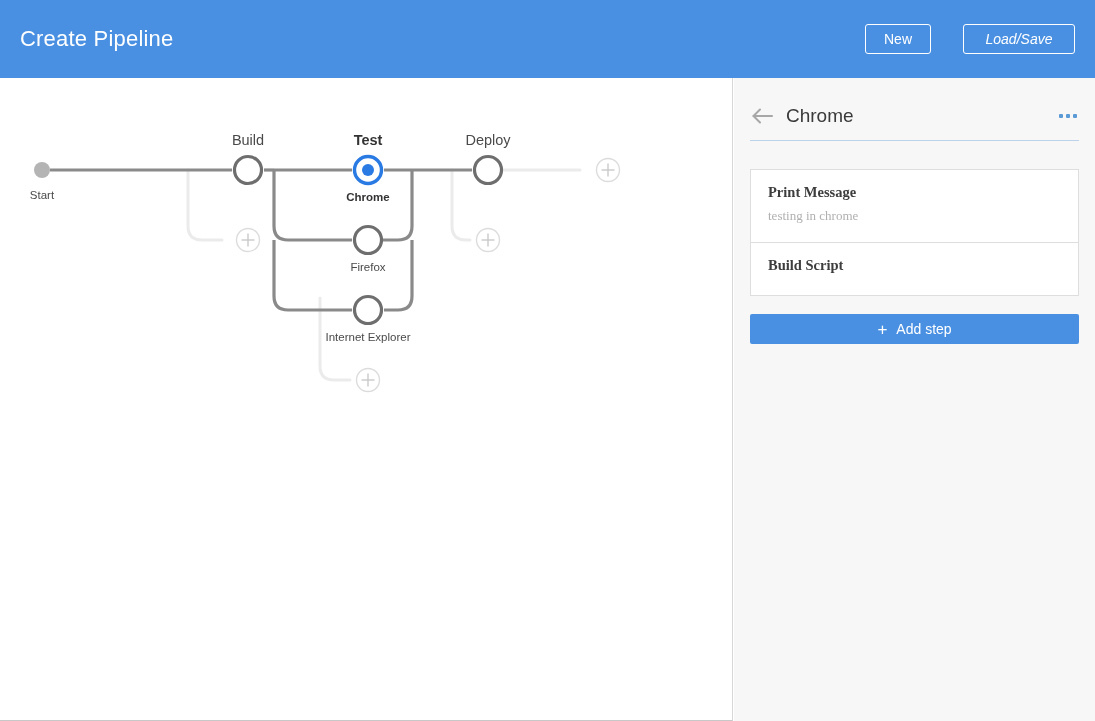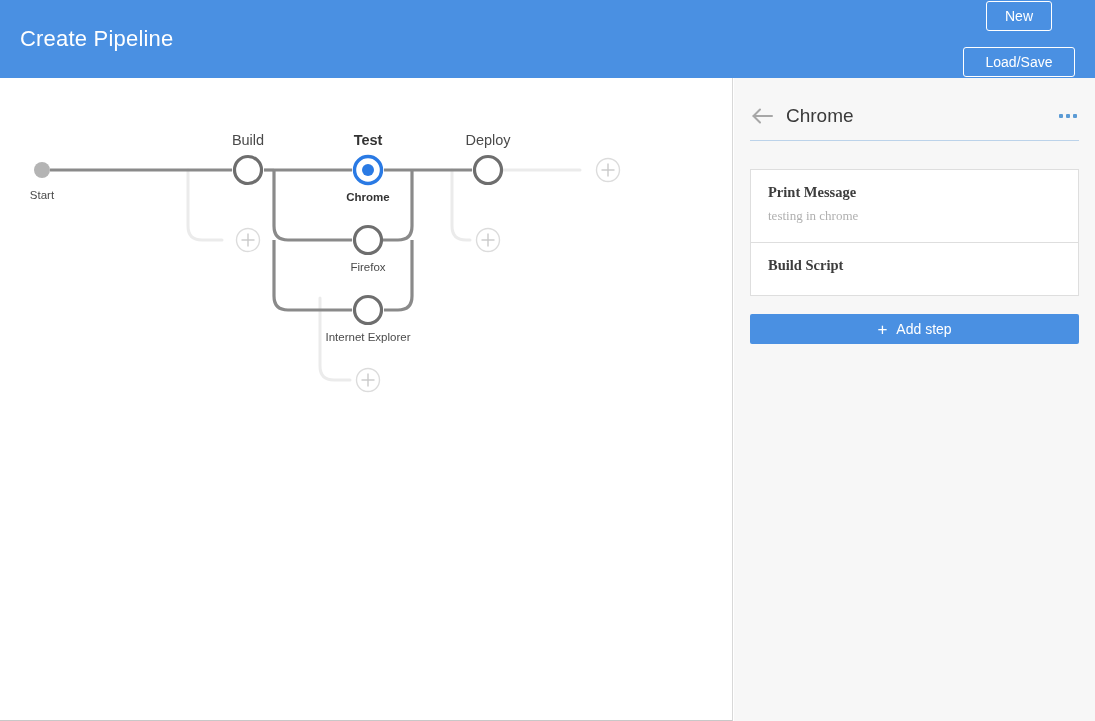--- a/index.html
+++ b/index.html
@@ -19,37 +19,37 @@
     padding: 12px 20px;
   }
   #app-title {
     color: #ffffff;
     font-size: 22px;
     font-weight: 400;
     letter-spacing: 0.2px;
   }
   #header-actions {
     margin-left: auto;
-    display: flex; align-items: center; gap: 16px; flex-direction: column;
+    display: flex; align-items: center; gap: 32px;
   }
   .hdr-btn {
     background: transparent;
     border: 1px solid #ffffff;
     border-radius: 3px;
     color: #ffffff;
     font-family: "Liberation Sans", sans-serif;
     font-size: 14px;
     padding: 0 14px;
     height: 30px;
     line-height: 28px;
     cursor: pointer;
     white-space: nowrap;
   }
   #btn-new { min-width: 66px; }
-  #btn-loadsave { min-width: 112px; }
+  #btn-loadsave { min-width: 112px; font-style: italic; }
 
   
   #canvas-wrap {
     position: absolute;
     left: 0; top: 78px;
     width: 733px; height: 643px;
     background: #ffffff;
     border-right: 1px solid #d8d8d8;
     border-bottom: 1px solid #c8c8c8;
     overflow: hidden;

